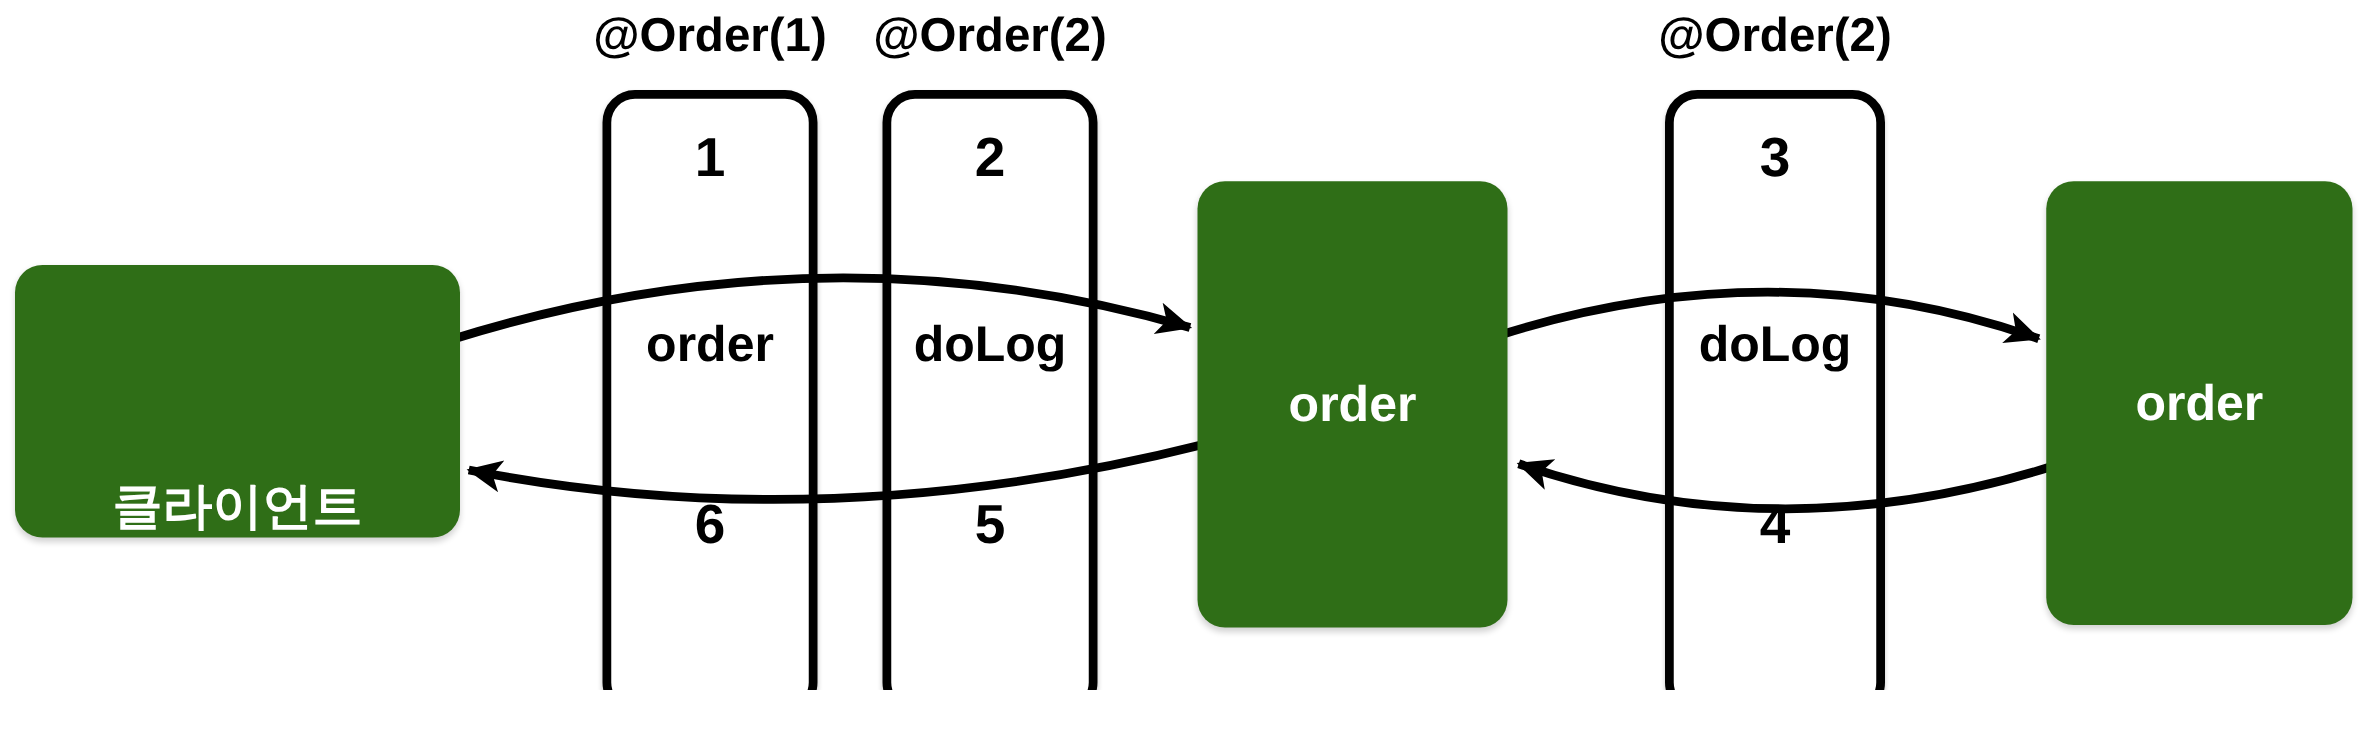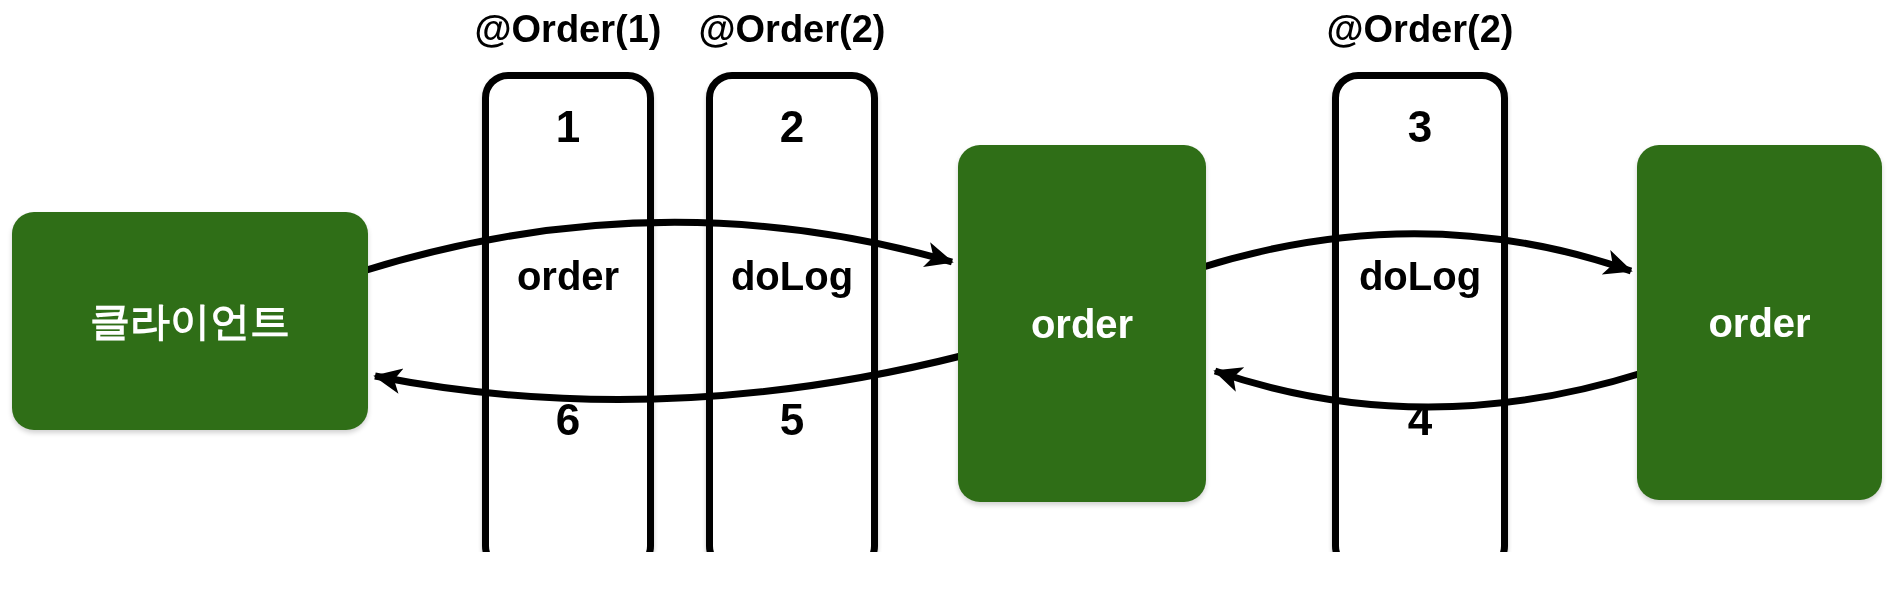--- a/index.html
+++ b/index.html
@@ -30,21 +30,21 @@
     font-weight: bold;
     text-align: center;
     box-shadow: 0 3px 5px rgba(0,0,0,0.18);
     z-index: 3;
   }
   .green-node .node-line {
     font-size: 40px;
     line-height: 50px;
     white-space: nowrap;
   }
-  #client-node      { left: 12px;   top: 212px; width: 356px; height: 218px; }
+  #client-node      { left: 12px;   top: 212px; width: 356px; height: 218px; justify-content: flex-end; }
   #service-node     { left: 958px;  top: 145px; width: 248px; height: 357px; }
   #repository-node  { left: 1637px; top: 145px; width: 245px; height: 355px; }
 
   
   .advice-box {
     position: absolute;
     box-sizing: border-box;
     background: #ffffff;
     border: 7px solid #000000;
     border-radius: 26px;

